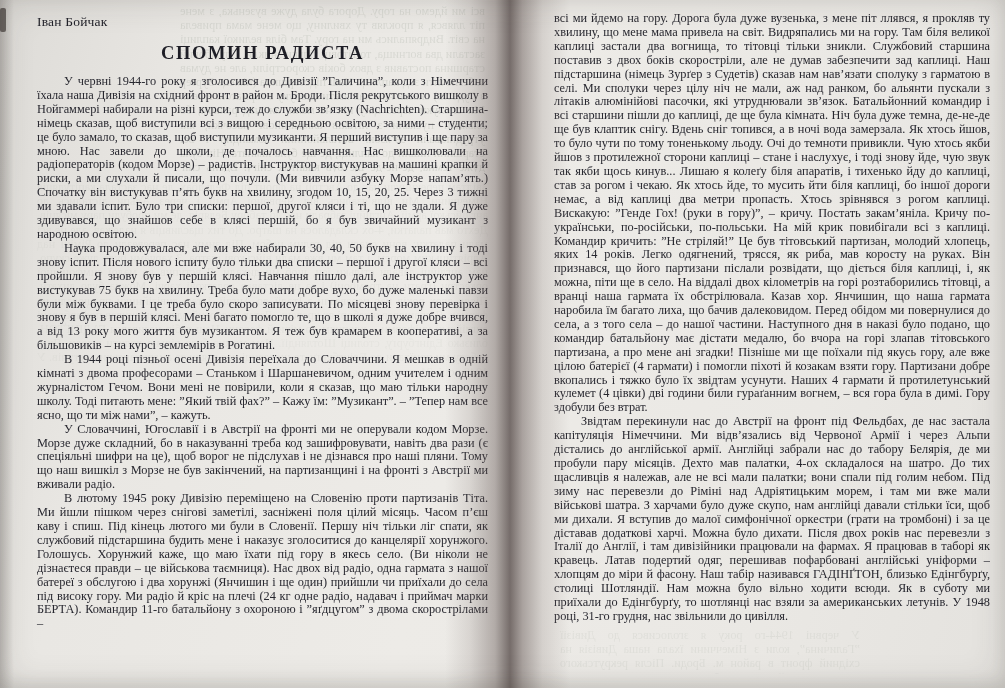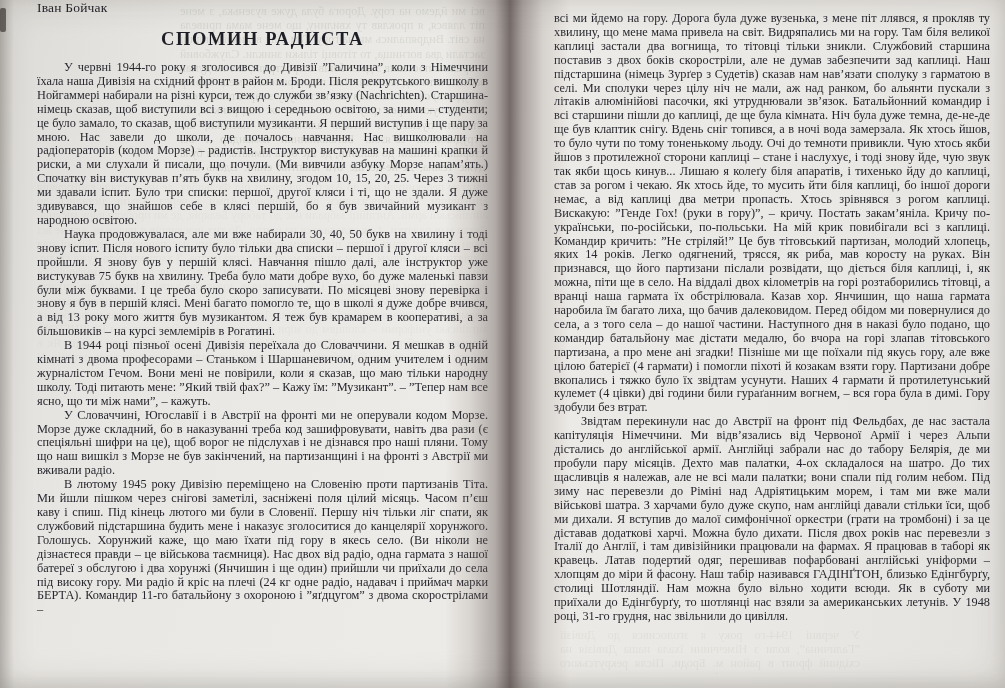--- a/index.html
+++ b/index.html
@@ -29,21 +29,21 @@
     background:linear-gradient(90deg,
       rgba(110,97,94,0) 0%,
       rgba(110,97,94,.16) 20%,
       rgba(96,83,80,.42) 40%,
       rgba(72,60,58,.72) 52%,
       rgba(96,83,80,.48) 62%,
       rgba(130,118,114,.22) 78%,
       rgba(110,97,94,0) 100%);
   }
   .page{position:absolute;color:#26262e;}
-  .page-left{left:37px;top:0;width:451px;height:660px;}
+  .page-left{left:37px;top:14px;width:451px;height:660px;}
   .page-right{left:554px;top:12px;width:436px;height:668px;}
   .author{font-size:13.5px;color:#23232b;letter-spacing:.2px;}
   .title{
     text-align:center;font-size:18.5px;letter-spacing:1.6px;color:#1e1e26;
     margin:13px 0 11px 0;font-weight:700;
   }
   .body-text p{
     margin:0;font-size:12.3px;line-height:13.9px;text-align:justify;
     text-indent:27px;color:#27272f;
   }

